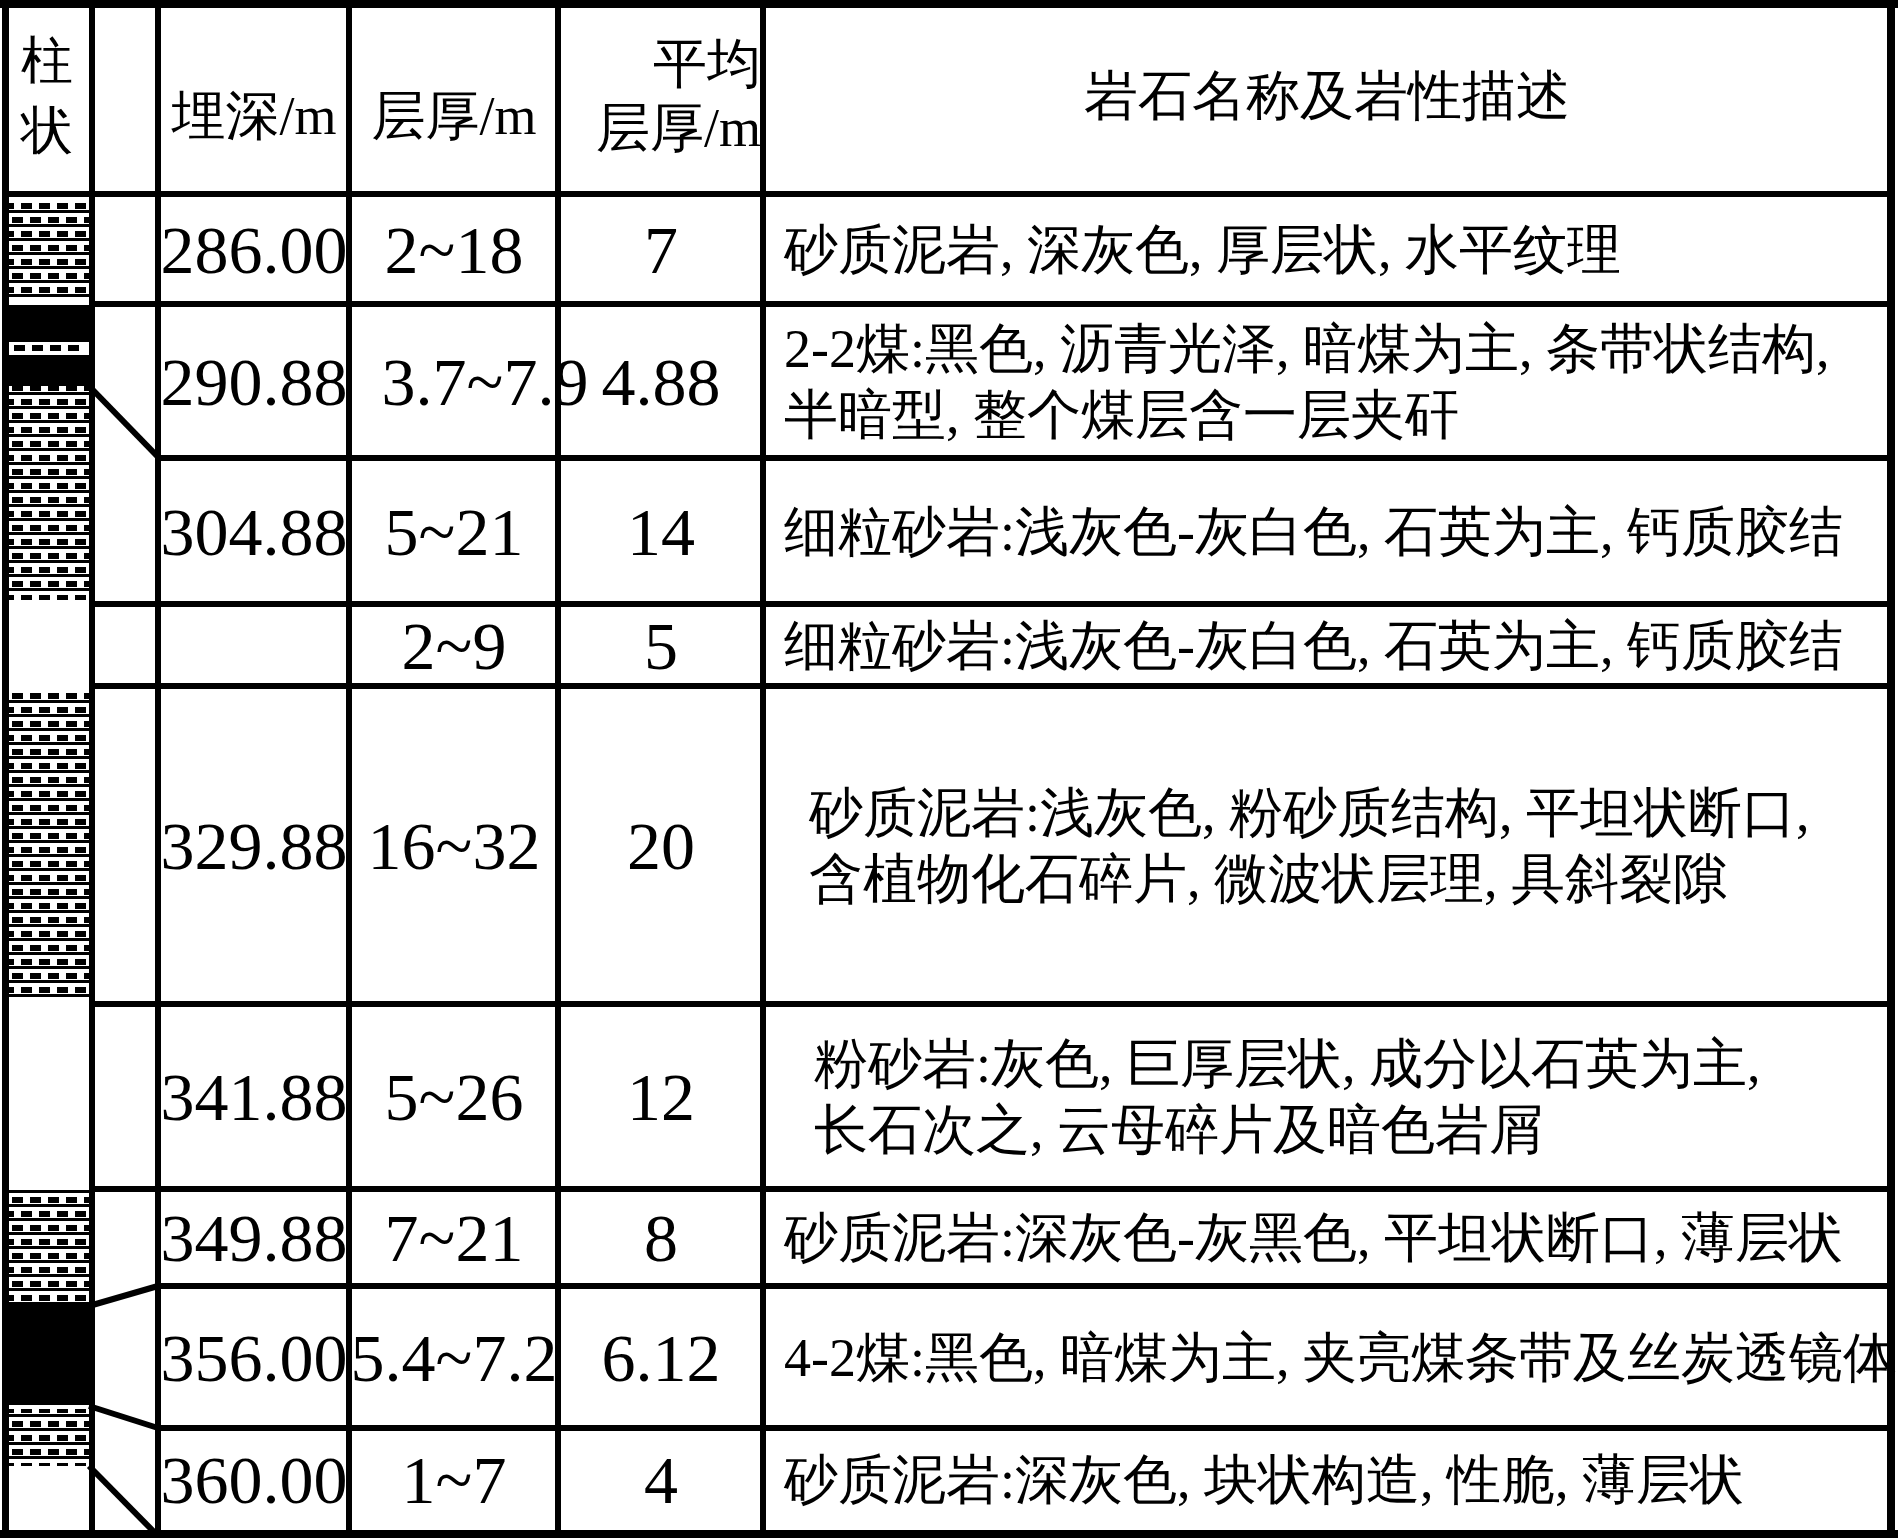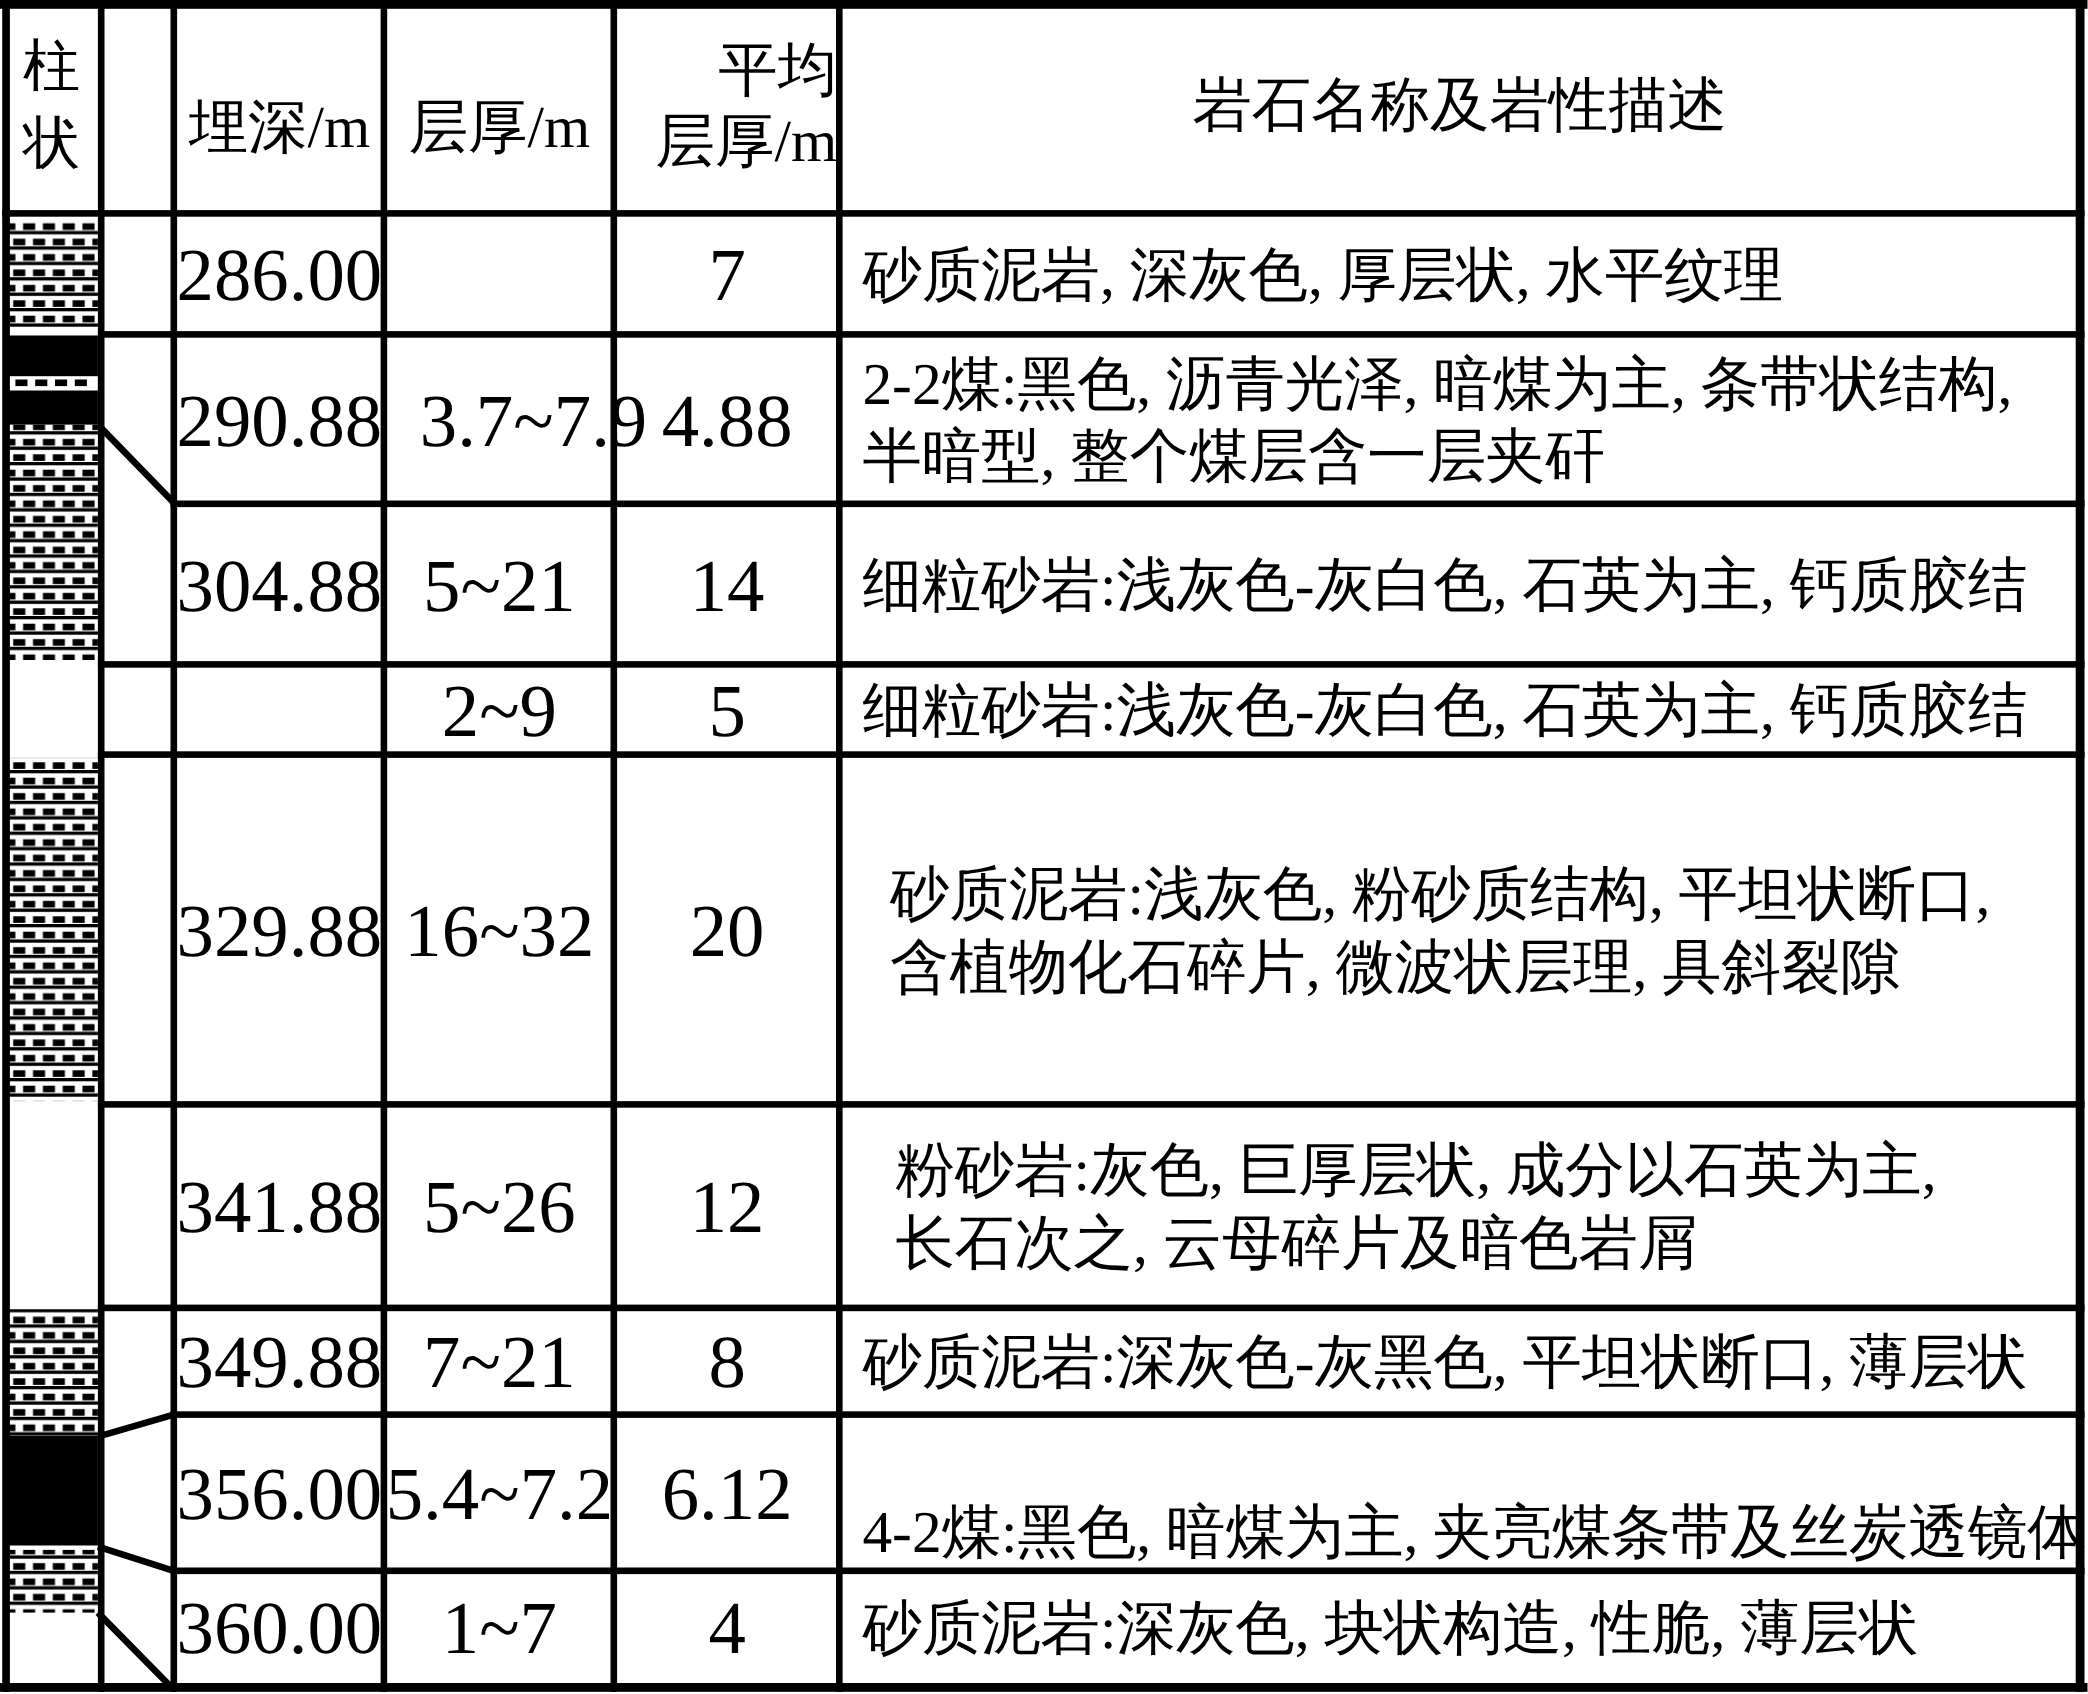--- a/index.html
+++ b/index.html
@@ -110,20 +110,21 @@
   </div>
   <div class="hdr" style="left:561px;top:0;width:200px;height:192px;align-items:flex-end;">
     <span>平均</span>
     <span>层厚/m</span>
   </div>
   <div class="hdr" style="left:766px;top:0;width:1122px;height:192px;">
     <span>岩石名称及岩性描述</span>
   </div>
 
   <div class="cell" style="left:161px;top:197px;width:186px;height:105px;">286.00</div>
+  <div class="cell" style="left:352px;top:197px;width:204px;height:105px;">2~18</div>
   <div class="cell" style="left:561px;top:197px;width:200px;height:105px;">7</div>
   <div class="desc" style="left:766px;top:197px;width:1122px;height:105px;">
     <span>砂质泥岩, 深灰色, 厚层状, 水平纹理</span>
   </div>
 
   <div class="cell" style="left:161px;top:307px;width:186px;height:149px;">290.88</div>
   <div class="cell" style="left:352px;top:307px;width:204px;height:149px;margin-left:31px;">3.7~7.9</div>
   <div class="cell" style="left:561px;top:307px;width:200px;height:149px;">4.88</div>
   <div class="desc" style="left:766px;top:307px;width:1122px;height:149px;">
     <span>2-2煤:黑色, 沥青光泽, 暗煤为主, 条带状结构,</span>
@@ -162,21 +163,21 @@
   <div class="cell" style="left:161px;top:1192px;width:186px;height:92px;">349.88</div>
   <div class="cell" style="left:352px;top:1192px;width:204px;height:92px;">7~21</div>
   <div class="cell" style="left:561px;top:1192px;width:200px;height:92px;">8</div>
   <div class="desc" style="left:766px;top:1192px;width:1122px;height:92px;">
     <span>砂质泥岩:深灰色-灰黑色, 平坦状断口, 薄层状</span>
   </div>
 
   <div class="cell" style="left:161px;top:1289px;width:186px;height:137px;">356.00</div>
   <div class="cell" style="left:352px;top:1289px;width:204px;height:137px;">5.4~7.2</div>
   <div class="cell" style="left:561px;top:1289px;width:200px;height:137px;">6.12</div>
-  <div class="desc" style="left:766px;top:1289px;width:1122px;height:137px;justify-content:flex-end;">
+  <div class="desc" style="left:766px;top:1289px;width:1122px;height:137px;">
     <span>4-2煤:黑色, 暗煤为主, 夹亮煤条带及丝炭透镜体</span>
   </div>
 
   <div class="cell" style="left:161px;top:1430px;width:186px;height:100px;">360.00</div>
   <div class="cell" style="left:352px;top:1430px;width:204px;height:100px;">1~7</div>
   <div class="cell" style="left:561px;top:1430px;width:200px;height:100px;">4</div>
   <div class="desc" style="left:766px;top:1430px;width:1122px;height:100px;">
     <span>砂质泥岩:深灰色, 块状构造, 性脆, 薄层状</span>
   </div>
 

